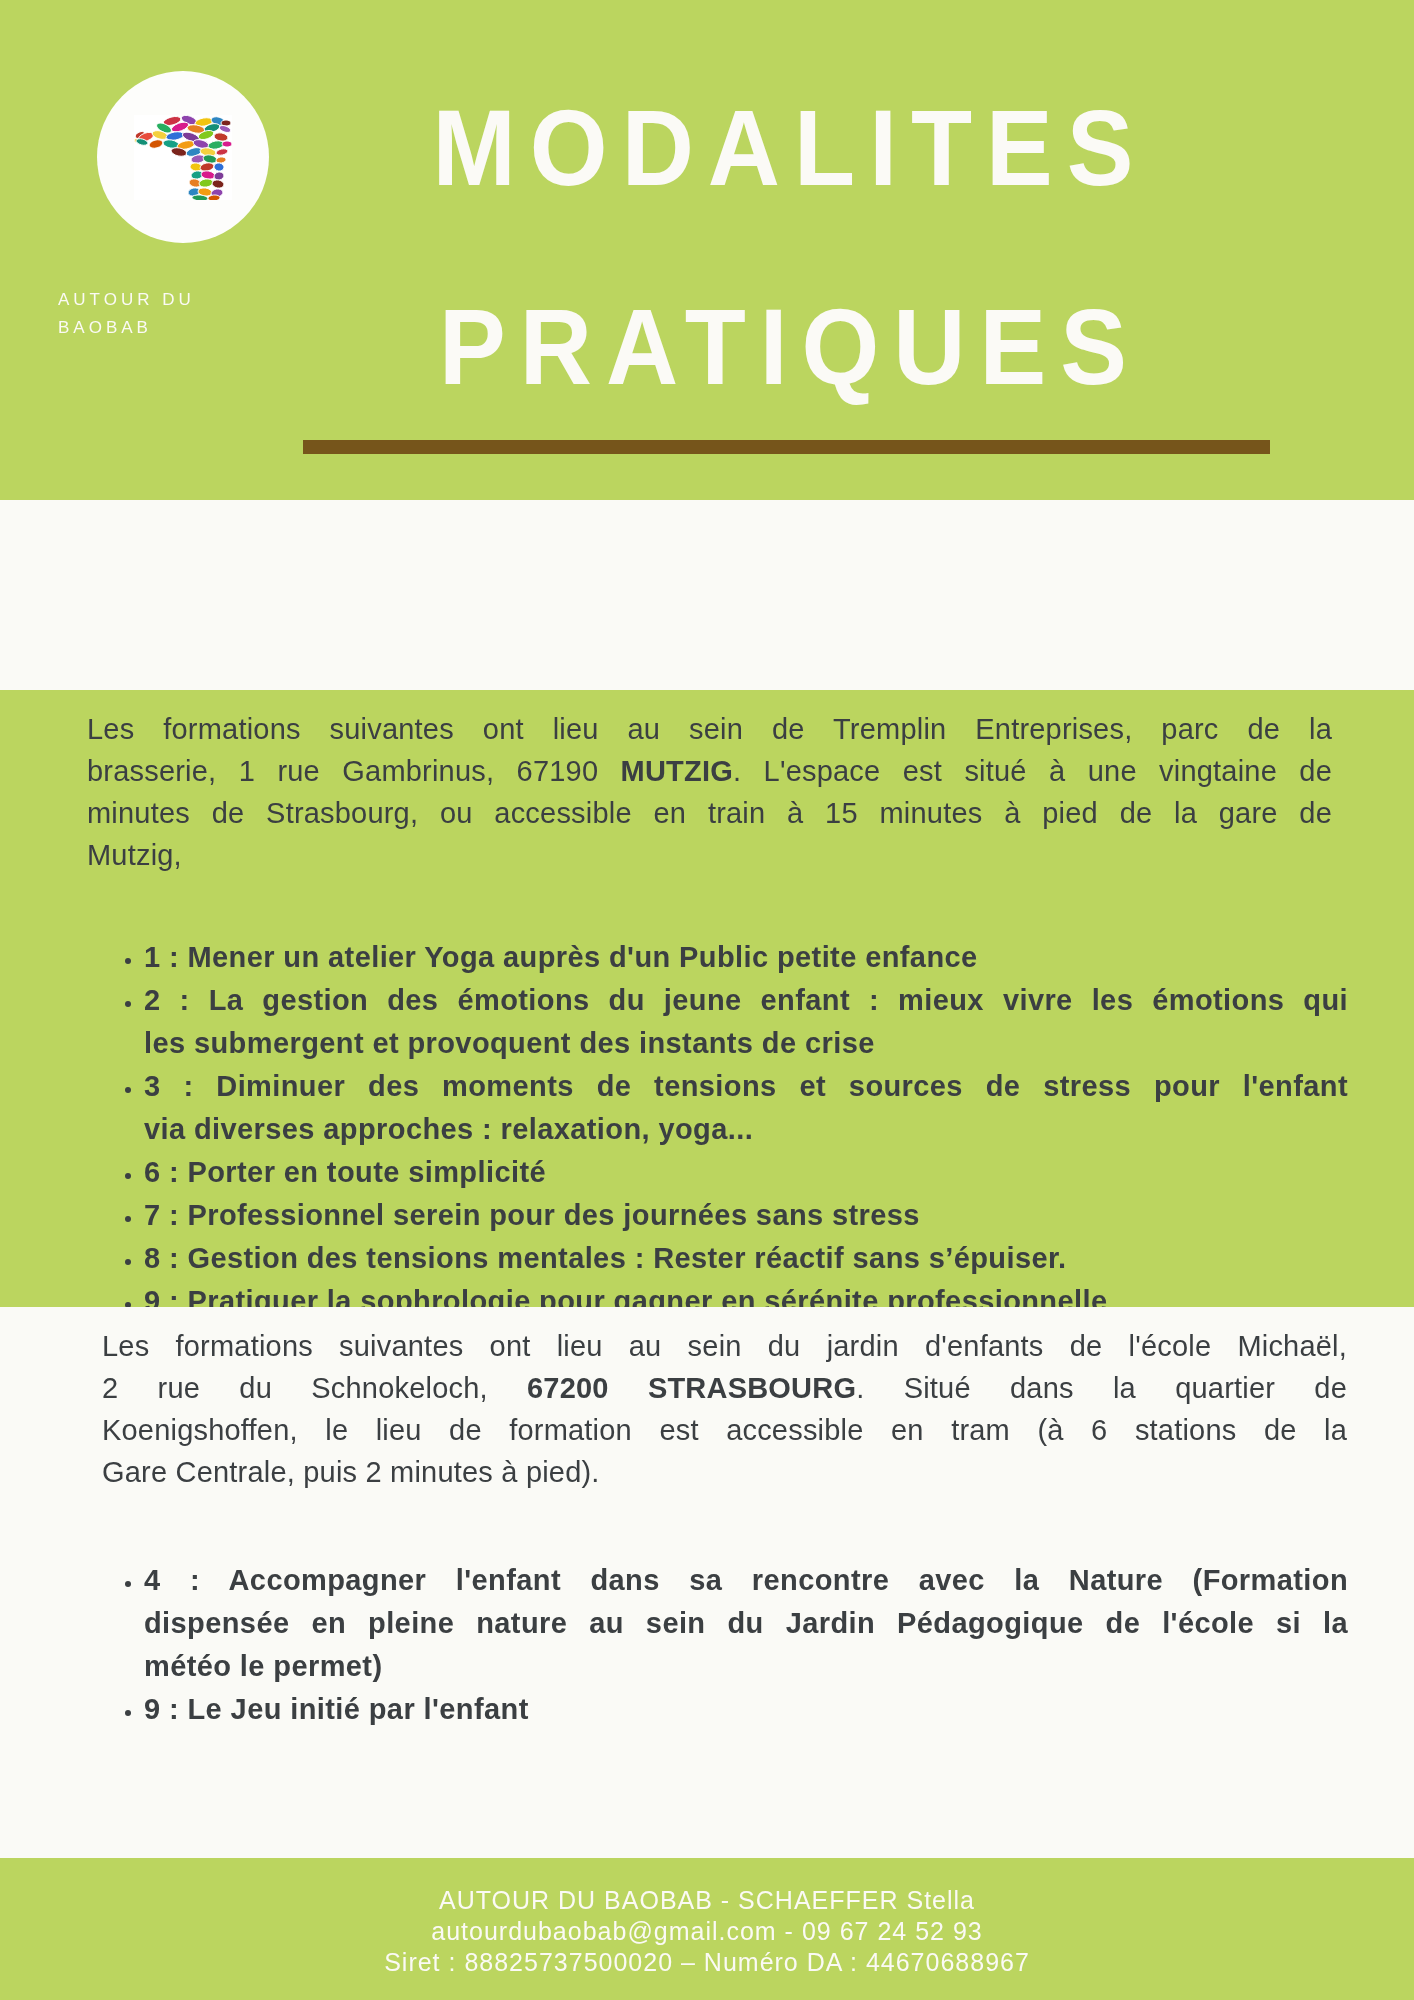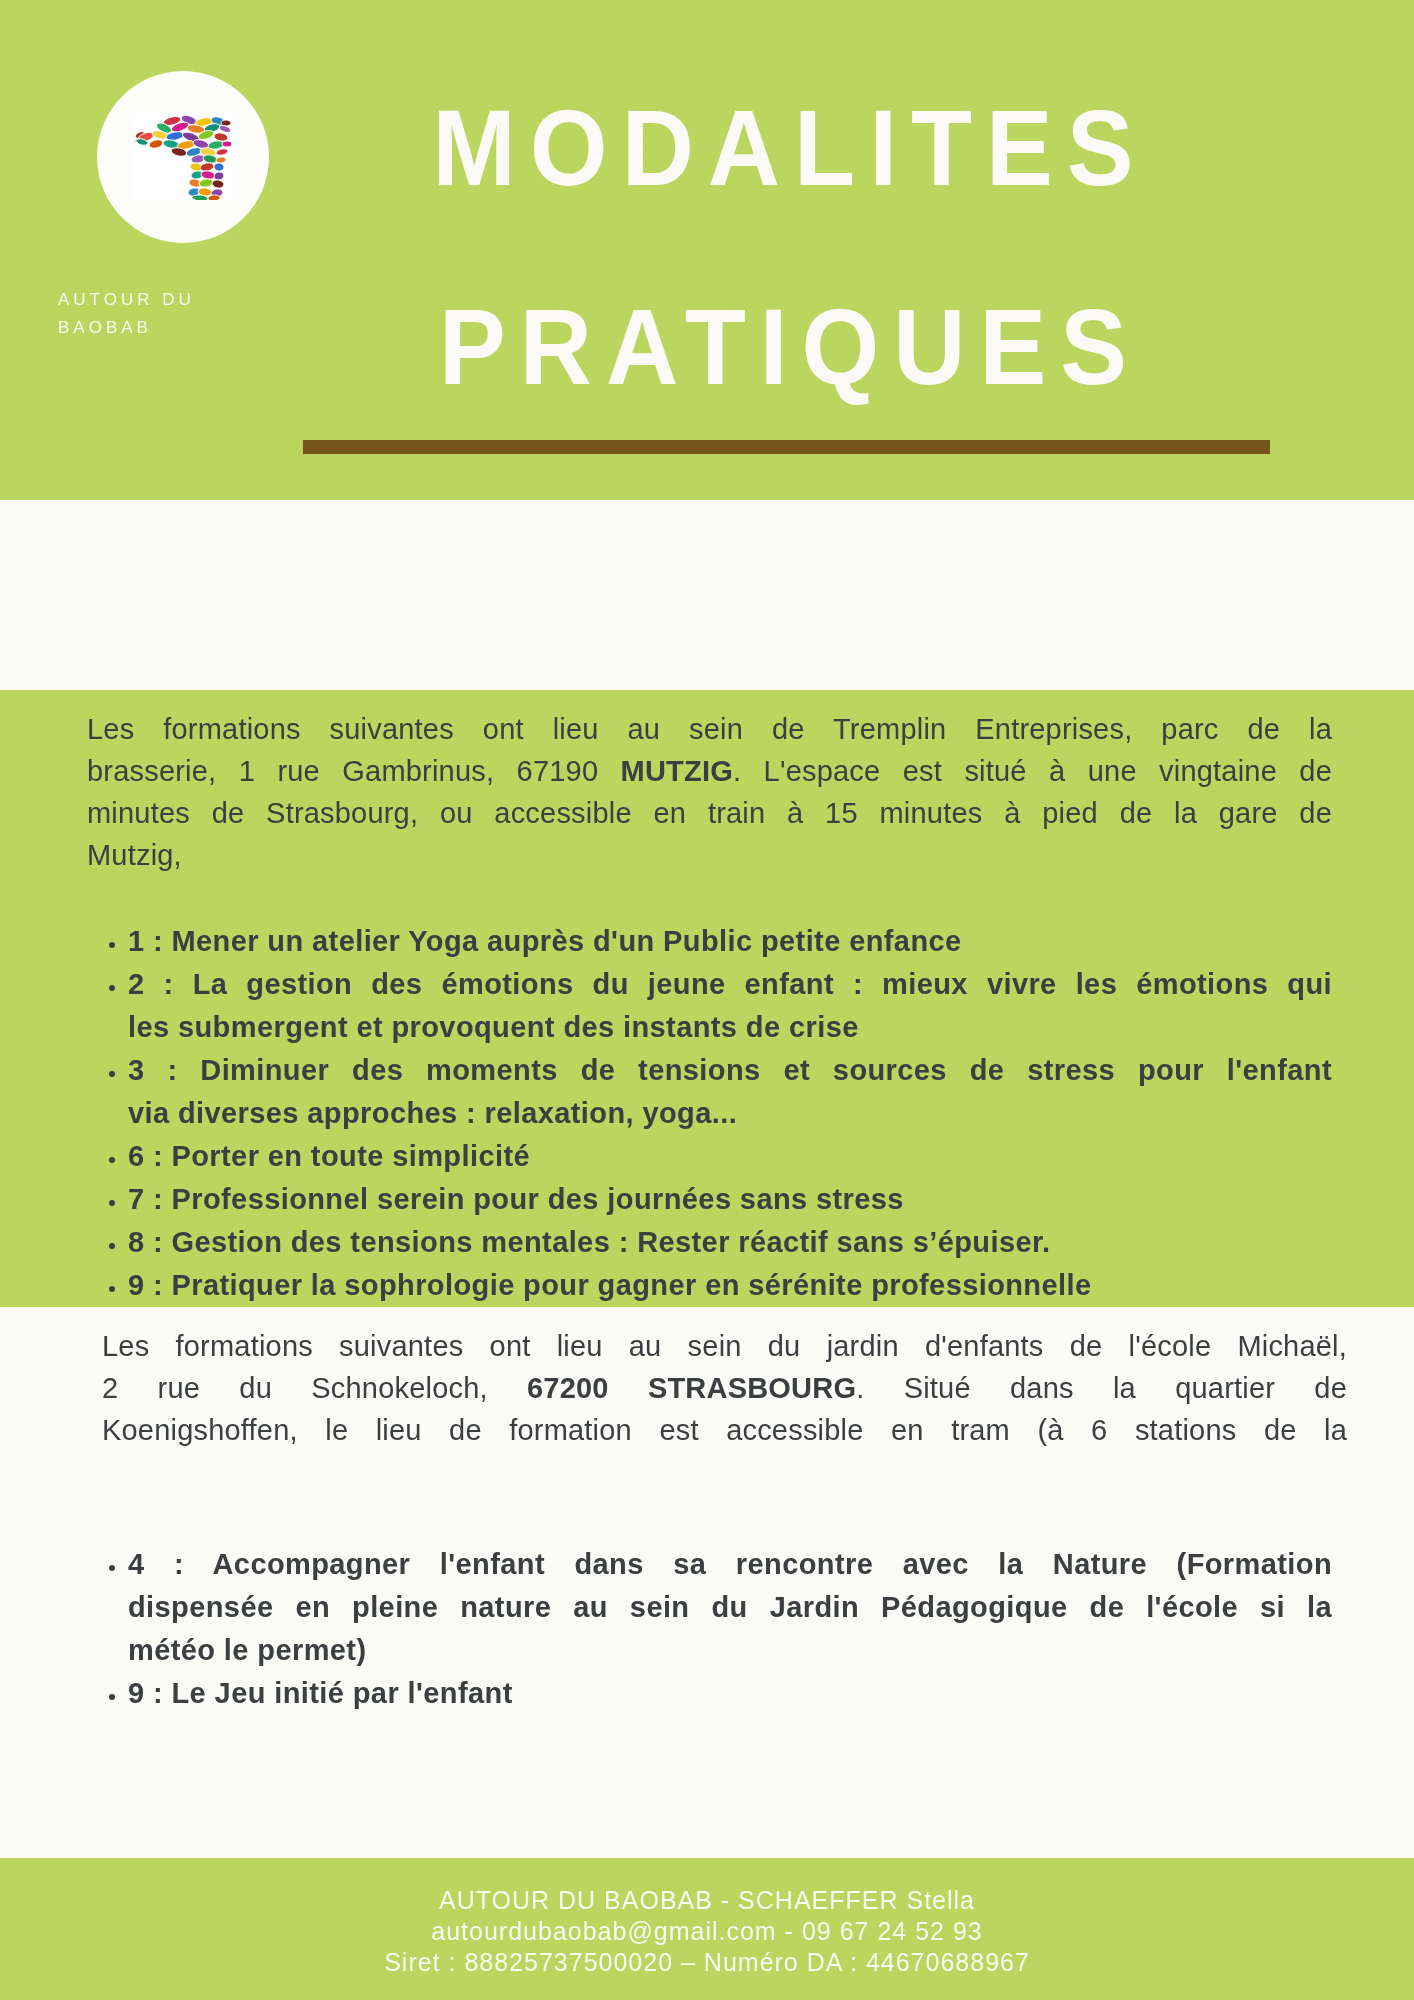--- a/index.html
+++ b/index.html
@@ -34,21 +34,21 @@
   .outline-heading{position:absolute;left:98px;top:542px;font-size:74px;font-weight:bold;
     line-height:80px;letter-spacing:8px;white-space:nowrap;color:transparent;
     -webkit-text-stroke:2.6px #1d1d1d;transform:scaleY(1.32);transform-origin:0 50%;}
   
   .para{position:absolute;left:87px;width:1245px;font-size:29px;line-height:42px;
     letter-spacing:0.2px;color:#3b3f42;}
   .para.p1{top:708px;}
   .para.p2{top:1325px;margin-left:15px;}
   .jline{text-align:justify;text-align-last:justify;}
   .jline.end{text-align-last:left;}
-  .bullets{position:absolute;left:87px;width:1245px;margin:0;padding:0 0 0 41px;
+  .bullets{position:absolute;left:87px;width:1245px;margin:16px;padding:0 0 0 41px;
     list-style:disc outside;font-size:29px;line-height:43px;font-weight:bold;
     letter-spacing:0.4px;color:#3b3f42;box-sizing:border-box;}
   .bullets.l1{top:920px;}
   .bullets.l2{top:1543px;}
   .bullets li::marker{font-size:21px;}
   .bullets .reg{font-weight:bold;}
   b{font-weight:bold;}
 </style>
 </head>
 <body>
@@ -157,20 +157,21 @@
     <li>
       <div class="jline end"><b>9 : Pratiquer la sophrologie pour gagner en sérénite professionnelle</b></div>
     </li>
   </ul>
 
   <div class="band white-band"></div>
   <div class="para p2">
     <div class="jline"><span>Les formations suivantes ont lieu au sein du jardin d'enfants de l'école Michaël,</span><b></b><span></span></div>
     <div class="jline"><span>2 rue du Schnokeloch, </span><b>67200 STRASBOURG</b><span>. Situé dans la quartier de</span></div>
     <div class="jline"><span>Koenigshoffen, le lieu de formation est accessible en tram (à 6 stations de la</span><b></b><span></span></div>
+    <div class="jline end"><span>Gare Centrale, puis 2 minutes à pied).</span><b></b><span></span></div>
   </div>
   <ul class="bullets l2">
     <li>
       <div class="jline"><b>4 : Accompagner l'enfant dans sa rencontre avec la Nature</b><span class="reg"> (Formation</span></div>
       <div class="jline"><span class="reg">dispensée en pleine nature au sein du Jardin Pédagogique de l'école si la</span></div>
       <div class="jline end"><span class="reg">météo le permet)</span></div>
     </li>
     <li>
       <div class="jline end"><b>9 : Le Jeu initié par l'enfant</b></div>
     </li>

